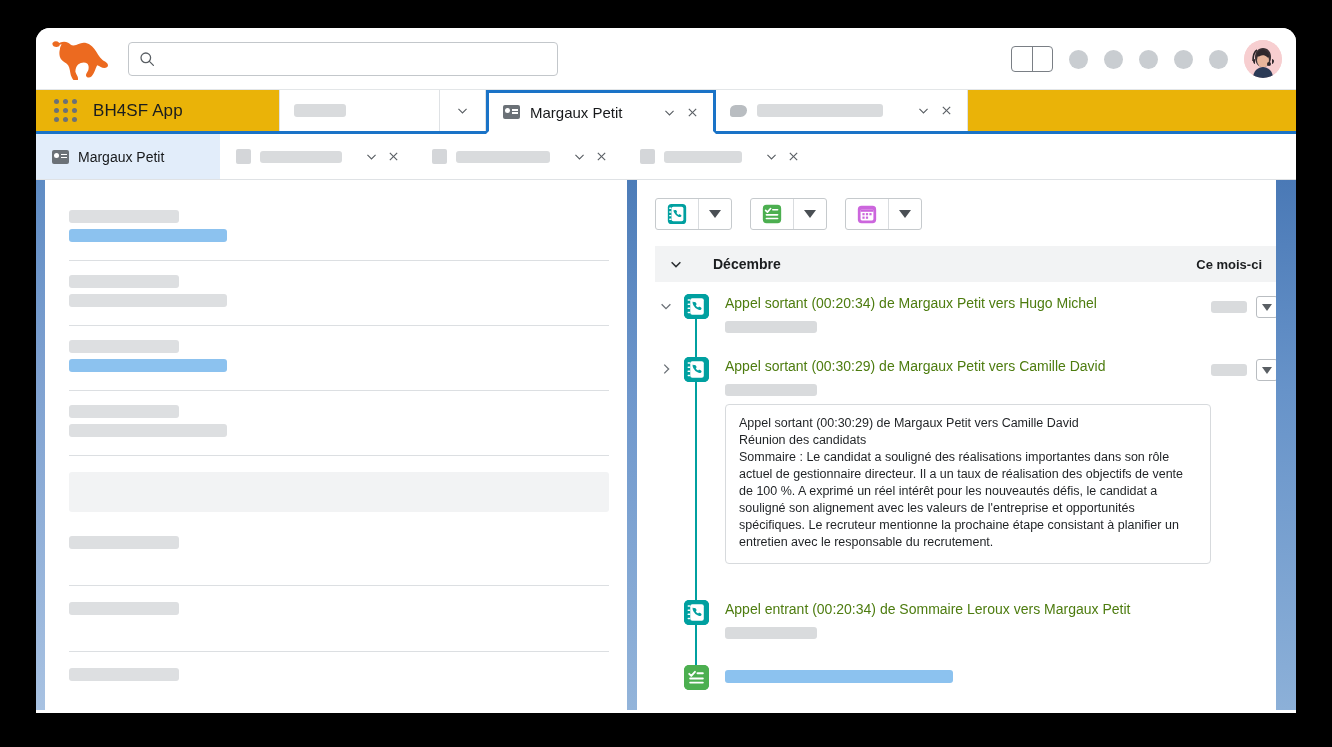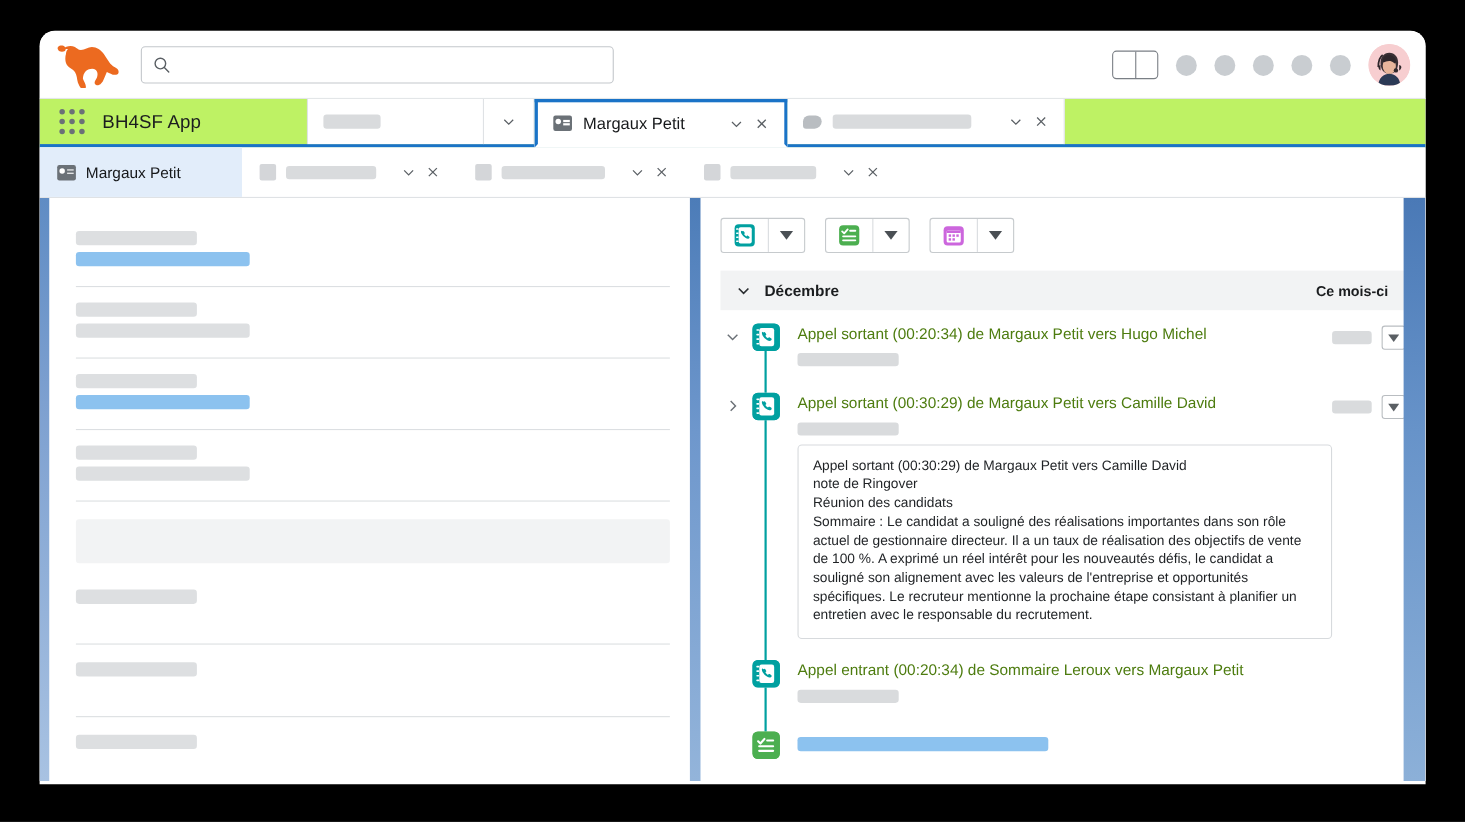--- a/index.html
+++ b/index.html
@@ -84,21 +84,21 @@
     background: #f6cfd0;
     position: relative;
     flex: none;
   }
   .avatar svg { display: block; width: 38px; height: 38px; }
 
   
   .tabrow {
     position: relative;
     height: 44px;
-    background: #bef264;
+    background: #eab308;
     display: flex;
     align-items: stretch;
     border-bottom: 3px solid #1a73c7;
   }
   .app-cell {
     display: flex; align-items: center;
     padding: 0 14px 0 18px;
     gap: 16px;
     border-right: 1px solid #dfe2e5;
     min-width: 244px;
@@ -252,21 +252,21 @@
     border-top: 8px solid #4a4f54;
   }
 
   .month-head {
     background: #f2f3f4;
     height: 36px;
     display: flex; align-items: center;
     padding: 0 16px 0 14px;
     justify-content: space-between;
   }
-  .month-left { display:flex; align-items:center; gap:12px; }
+  .month-left { display:flex; align-items:center; gap:30px; }
   .month-title { font-size: 14px; font-weight: bold; color: #1b1d1f; }
   .month-right { font-size: 13px; font-weight: bold; color: #1b1d1f; }
 
   .timeline { position: relative; padding-top: 12px; }
 
   .tl-item { position: relative; display: flex; align-items: flex-start; }
   .tl-toggle {
     width: 22px; padding-top: 5px;
     display:flex; justify-content:center;
     flex: none;
@@ -623,21 +623,20 @@
               </svg>
             </span>
             <span class="tl-line" style="min-height:218px;"></span>
           </div>
           <div class="tl-body">
             <div class="tl-title">Appel sortant (00:30:29) de Margaux Petit vers Camille David</div>
             <div class="tl-sub"></div>
 
             <div class="note-card">
               <p>Appel sortant (00:30:29) de Margaux Petit vers Camille David</p>
-              <p>note de Ringover</p>
               <p>Réunion des candidats</p>
               <p>Sommaire : Le candidat a souligné des réalisations importantes dans son rôle actuel de gestionnaire directeur. Il a un taux de réalisation des objectifs de vente de 100 %. A exprimé un réel intérêt pour les nouveautés défis, le candidat a souligné son alignement avec les valeurs de l'entreprise et opportunités spécifiques. Le recruteur mentionne la prochaine étape consistant à planifier un entretien avec le responsable du recrutement.</p>
             </div>
           </div>
           <div class="tl-right">
             <span class="pill"></span>
             <span class="drop-sq">
               <span class="caret-down"></span>
             </span>
           </div>

